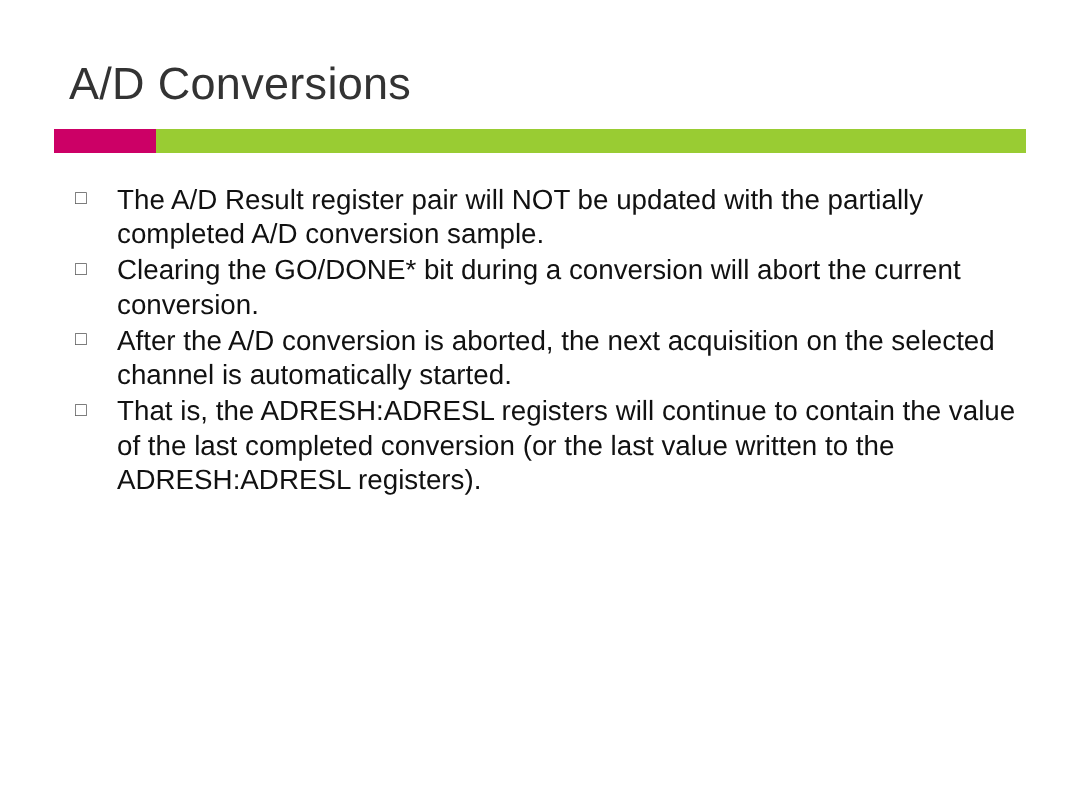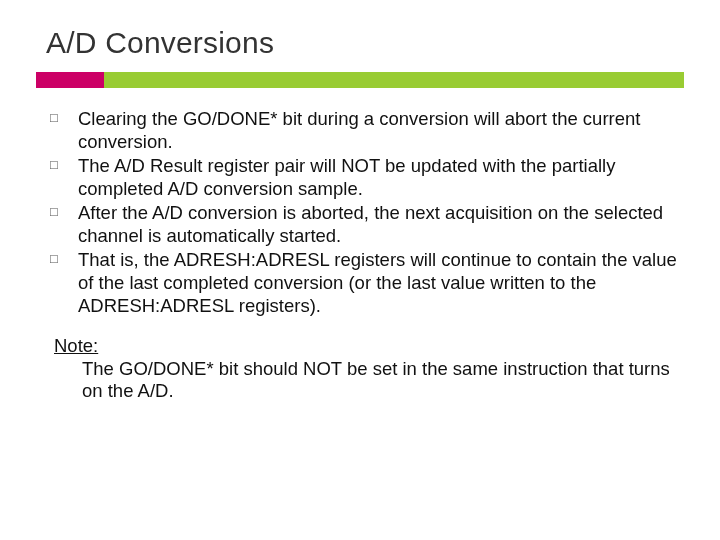--- a/index.html
+++ b/index.html
@@ -9,21 +9,21 @@
     height: 540px;
     background: #fff;
     font-family: Arial, Helvetica, sans-serif;
     color: #111;
     overflow: hidden;
   }
   .slide {
     box-sizing: border-box;
     width: 720px;
     height: 476px;
-    padding: 20px 36px 20px 36px;
+    padding: 34px 36px 20px 36px;
     position: relative;
   }
   .title {
     font-size: 30px;
     font-weight: 400;
     color: #333;
     margin: 6px 0 12px 10px;
     letter-spacing: 0.2px;
   }
   .underline {
@@ -87,25 +87,21 @@
 
   <div class="title">A/D Conversions</div>
 
   <div class="underline">
     <div class="underline-left"></div>
     <div class="underline-right"></div>
   </div>
 
   <div class="body">
     <ul class="bullets">
+      <li>The A/D Result register pair will NOT be updated with the partially completed A/D conversion sample.</li>
       <li>Clearing the GO/DONE* bit during a conversion will abort the current conversion.</li>
-      <li>The A/D Result register pair will NOT be updated with the partially completed A/D conversion sample.</li>
       <li>After the A/D conversion is aborted, the next acquisition on the selected channel is automatically started.</li>
       <li>That is, the ADRESH:ADRESL registers will continue to contain the value of the last completed conversion (or the last value written to the ADRESH:ADRESL registers).</li>
     </ul>
 
-    <div class="note-block">
-      <span class="note-label">Note:</span>
-      <span class="note-text">The GO/DONE* bit should NOT be set in the same instruction that turns on the A/D.</span>
-    </div>
   </div>
 
 </div>
 
 </body></html>

